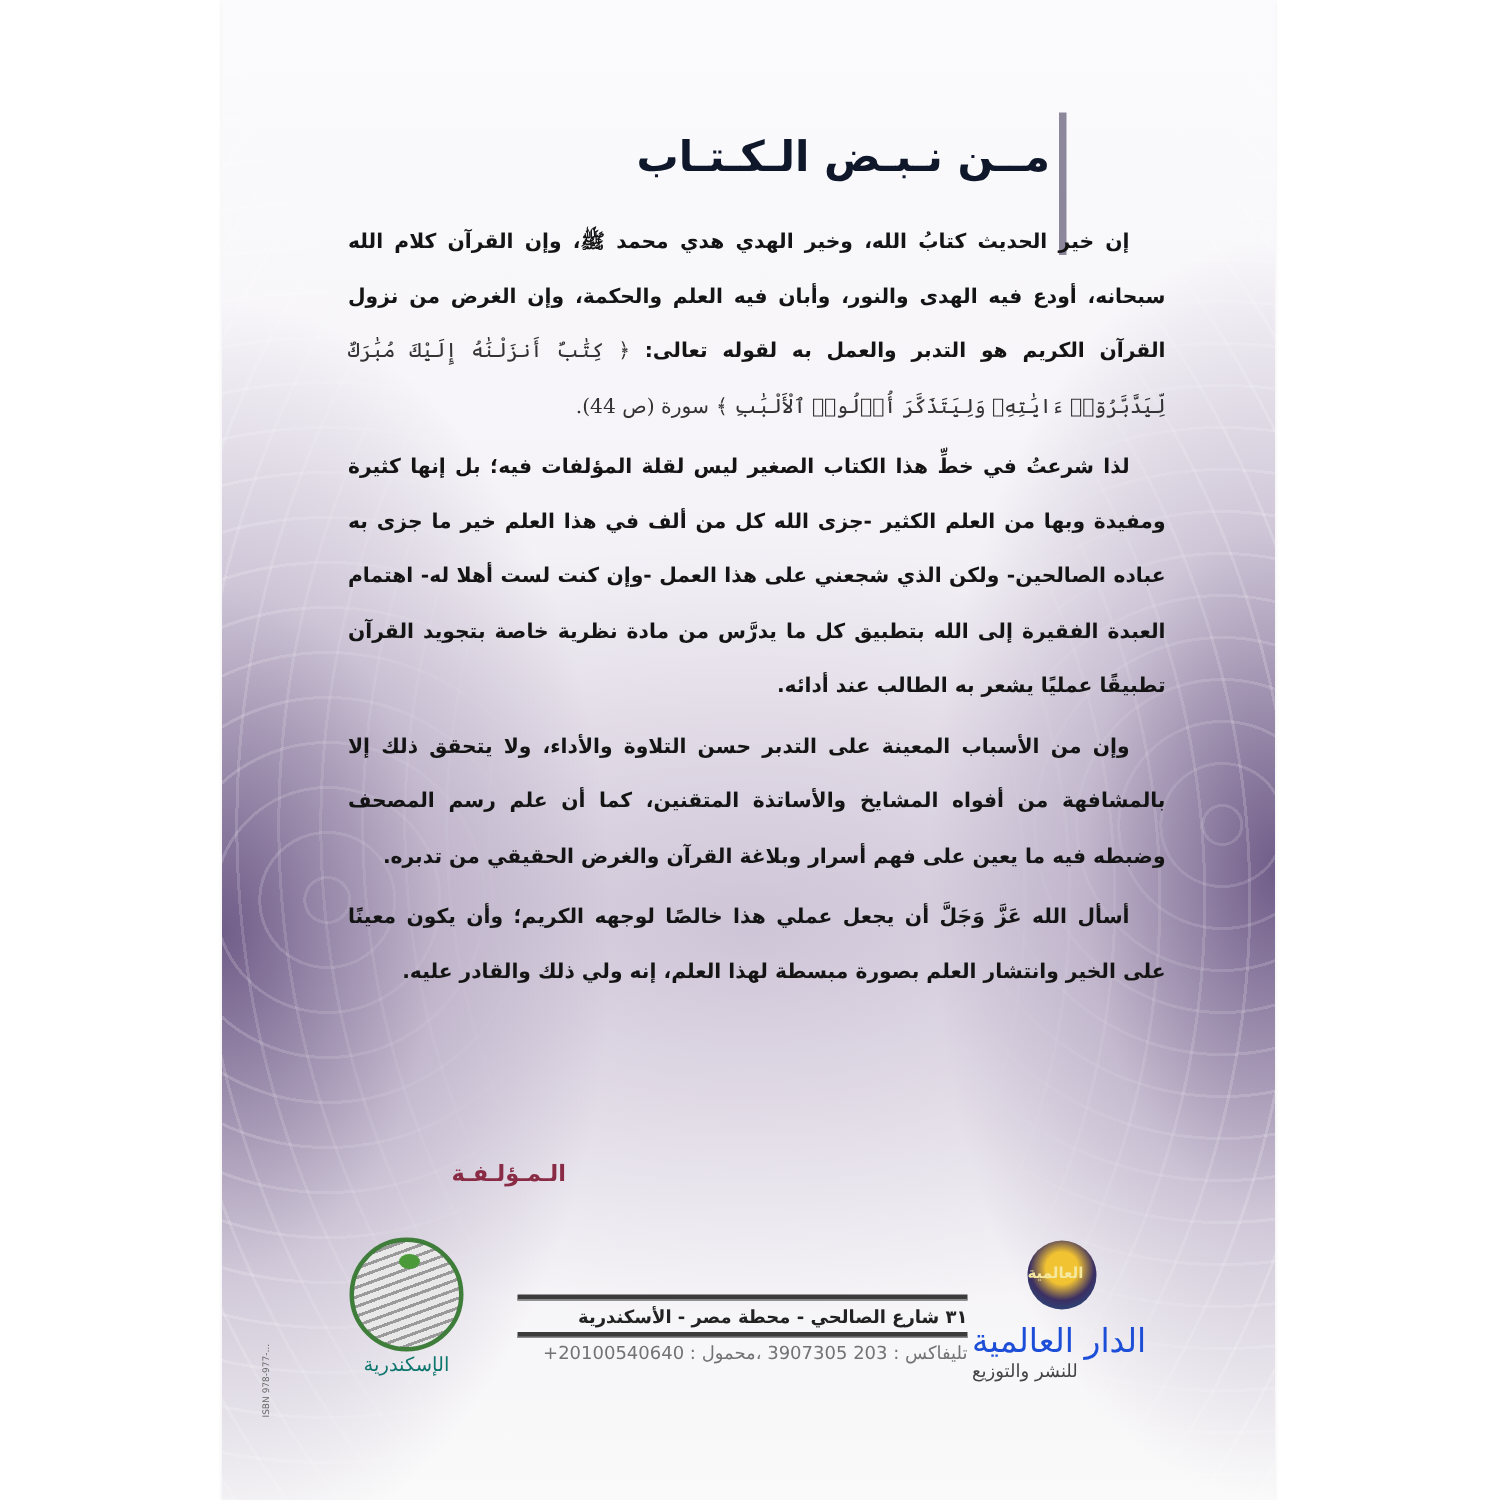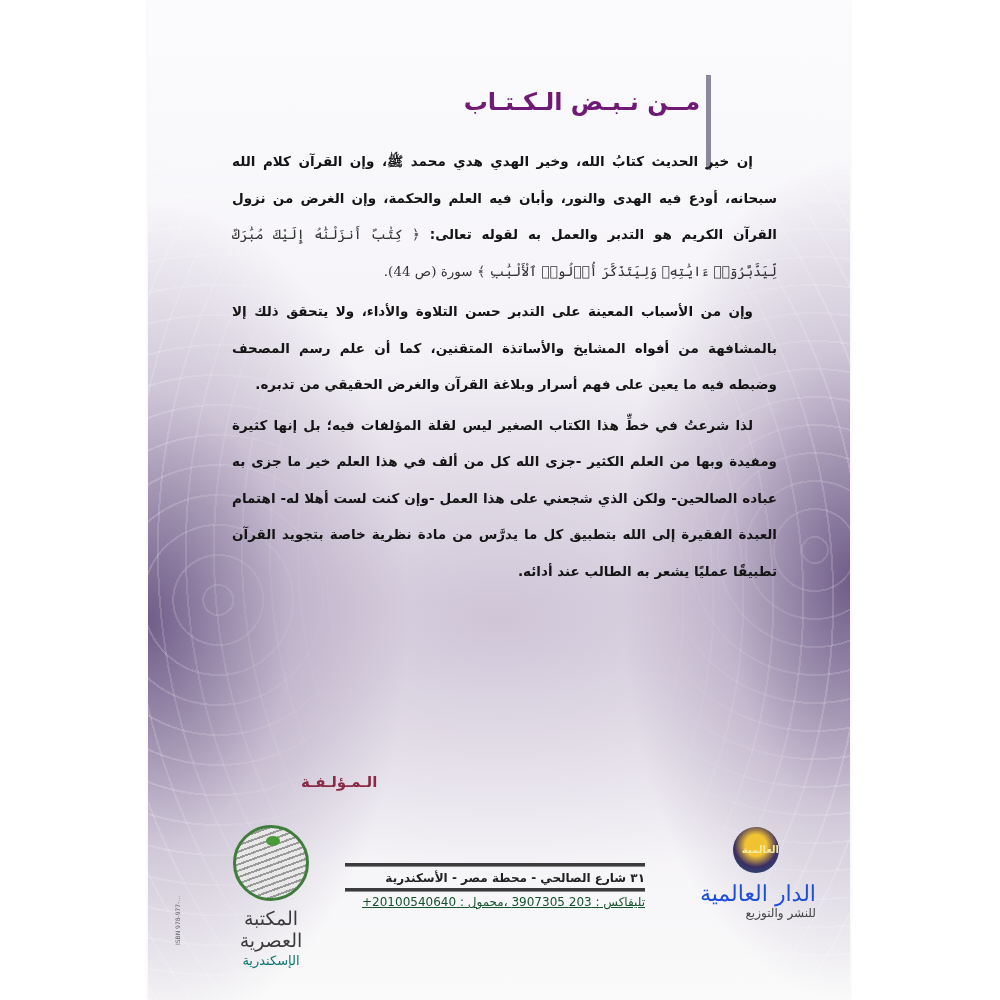--- a/index.html
+++ b/index.html
@@ -24,21 +24,21 @@
       repeating-radial-gradient(circle at 95% 55%, rgba(255,255,255,0.0) 0 12px, rgba(255,255,255,0.16) 12px 14px, rgba(255,255,255,0) 14px 28px);
     -webkit-mask-image: linear-gradient(90deg, #000 0%, rgba(0,0,0,0) 30%, rgba(0,0,0,0) 70%, #000 100%);
     mask-image: linear-gradient(90deg, #000 0%, rgba(0,0,0,0) 30%, rgba(0,0,0,0) 70%, #000 100%);
   }
   .title-bar {
     position: absolute; left: 706px; top: 75px; width: 5px; height: 95px;
     background: #8c879b;
   }
   .title {
     position: absolute; right: 300px; top: 88px;
-    direction: rtl; font-size: 24px; font-weight: bold; color: #701a75;
+    direction: rtl; font-size: 28px; font-weight: bold; color: #0f172a;
     letter-spacing: 2px; white-space: nowrap;
   }
   .body-text {
     position: absolute; left: 232px; top: 143px; width: 545px;
     direction: rtl; text-align: justify; color: #141414;
     font-size: 13.5px; font-weight: bold; line-height: 36.5px;
   }
   .body-text p { margin: 0 0 0 0; text-indent: 0; }
   .body-text p.indent { text-indent: 24px; }
   .body-text p.gap { margin-top: 4px; }
@@ -46,42 +46,42 @@
   .signature {
     position: absolute; left: 285px; top: 773px;
     direction: rtl; font-size: 15px; font-weight: bold; color: #8a2b46; letter-spacing: 3px; margin-left: 16px;
   }
   
   .footer-center {
     position: absolute; left: 345px; top: 863px; width: 300px; direction: rtl; text-align: right;
   }
   .rule { height: 3px; background: #3b3b3b; border-bottom: 1px solid #8a8a8a; }
   .address { font-size: 12px; font-weight: bold; color: #222; padding: 4px 0 3px 0; white-space: nowrap; }
-  .phones { font-size: 12px; color: #14532d; padding: 3px 0 2px 0; white-space: nowrap; text-decoration: underline; }
+  .phones { font-size: 12px; color: #737373; padding: 3px 0 2px 0; white-space: nowrap; }
   .email {
     direction: ltr; font-family: "Liberation Serif", serif; font-size: 20px; color: #222;
     margin-top: 2px; white-space: nowrap; word-spacing: 12px;
   }
   .logo-left {
     position: absolute; left: 216px; top: 825px; width: 110px; text-align: center; direction: rtl;
   }
   .globe {
     width: 70px; height: 70px; margin: 0 auto; border-radius: 50%;
     border: 3px solid #3e7d3a;
     background: repeating-linear-gradient(160deg, #e8e8e8 0 4px, #9a9a9a 4px 6px);
     position: relative;
   }
   .globe::after {
     content: ""; position: absolute; left: 30px; top: 8px; width: 14px; height: 10px;
     background: #4a9a3a; border-radius: 50%;
   }
   .logo-left .name { font-family: "DejaVu Serif", serif; font-size: 19px; color: #3a3a3a; margin-top: 6px; }
   .logo-left .city { font-size: 13px; color: #0f766e; margin-top: 2px; letter-spacing: 3px; }
   .logo-right {
-    position: absolute; left: 648px; top: 827px; width: 120px; text-align: right; direction: rtl; margin-left: 48px;
+    position: absolute; left: 648px; top: 827px; width: 120px; text-align: left; direction: rtl;
   }
   .badge {
     width: 46px; height: 46px; margin: 0 auto; border-radius: 50%;
     background: radial-gradient(circle at 50% 40%, #f1c232 0 30%, #3b2f63 60%, #1e5a8a 100%);
     color: #f5e9a0; font-size: 10px; font-weight: bold; line-height: 46px;
   }
   .logo-right .name { font-family: "DejaVu Serif", serif; font-size: 22px; color: #1d4ed8; margin-top: 8px; }
   .logo-right .sub { font-family: "DejaVu Serif", serif; font-size: 12px; color: #444; }
   .side-id {
     position: absolute; left: 174px; top: 862px; width: 60px; height: 8px;
@@ -98,31 +98,31 @@
 
 <div class="title-bar"></div>
 <div class="title">مــن نـبـض الـكـتـاب</div>
 
 <div class="body-text">
   <p class="indent">
     <span>إن خير الحديث كتابُ الله، وخير الهدي هدي محمد ﷺ، وإن القرآن كلام الله سبحانه، أودع فيه الهدى والنور، وأبان فيه العلم والحكمة، وإن الغرض من نزول القرآن الكريم هو التدبر والعمل به لقوله تعالى:</span>
     <span class="verse">﴿ كِتَٰبٌ أَنزَلْنَٰهُ إِلَيْكَ مُبَٰرَكٌ لِّيَدَّبَّرُوٓا۟ ءَايَٰتِهِۦ وَلِيَتَذَكَّرَ أُو۟لُوا۟ ٱلْأَلْبَٰبِ ﴾</span>
     <span class="verse">سورة (ص 44).</span>
   </p>
+  <p class="indent gap">لذا شرعتُ في خطِّ هذا الكتاب الصغير ليس لقلة المؤلفات فيه؛ بل إنها كثيرة ومفيدة وبها من العلم الكثير -جزى الله كل من ألف في هذا العلم خير ما جزى به عباده الصالحين- ولكن الذي شجعني على هذا العمل -وإن كنت لست أهلا له- اهتمام العبدة الفقيرة إلى الله بتطبيق كل ما يدرَّس من مادة نظرية خاصة بتجويد القرآن تطبيقًا عمليًا يشعر به الطالب عند أدائه.</p>
   <p class="indent gap">وإن من الأسباب المعينة على التدبر حسن التلاوة والأداء، ولا يتحقق ذلك إلا بالمشافهة من أفواه المشايخ والأساتذة المتقنين، كما أن علم رسم المصحف وضبطه فيه ما يعين على فهم أسرار وبلاغة القرآن والغرض الحقيقي من تدبره.</p>
-  <p class="indent gap">لذا شرعتُ في خطِّ هذا الكتاب الصغير ليس لقلة المؤلفات فيه؛ بل إنها كثيرة ومفيدة وبها من العلم الكثير -جزى الله كل من ألف في هذا العلم خير ما جزى به عباده الصالحين- ولكن الذي شجعني على هذا العمل -وإن كنت لست أهلا له- اهتمام العبدة الفقيرة إلى الله بتطبيق كل ما يدرَّس من مادة نظرية خاصة بتجويد القرآن تطبيقًا عمليًا يشعر به الطالب عند أدائه.</p>
+  <p class="indent gap">أسأل الله عَزَّ وَجَلَّ أن يجعل عملي هذا خالصًا لوجهه الكريم؛ وأن يكون معينًا على الخير وانتشار العلم بصورة مبسطة لهذا العلم، إنه ولي ذلك والقادر عليه.</p>
 </div>
 
 <div class="signature">الـمـؤلـفـة</div>
 
 <div class="side-id">ISBN 978-977-...</div>
 
 <div class="logo-left">
   <div class="globe"></div>
-  <div class="name">المكتبة العصرية</div>
   <div class="city">الإسكندرية</div>
 </div>
 
 <div class="footer-center">
   <div class="rule"></div>
   <div class="address">٣١ شارع الصالحي - محطة مصر - الأسكندرية</div>
   <div class="rule"></div>
   <div class="phones">تليفاكس : 203 3907305 ،محمول : 20100540640+</div>
 </div>
 

